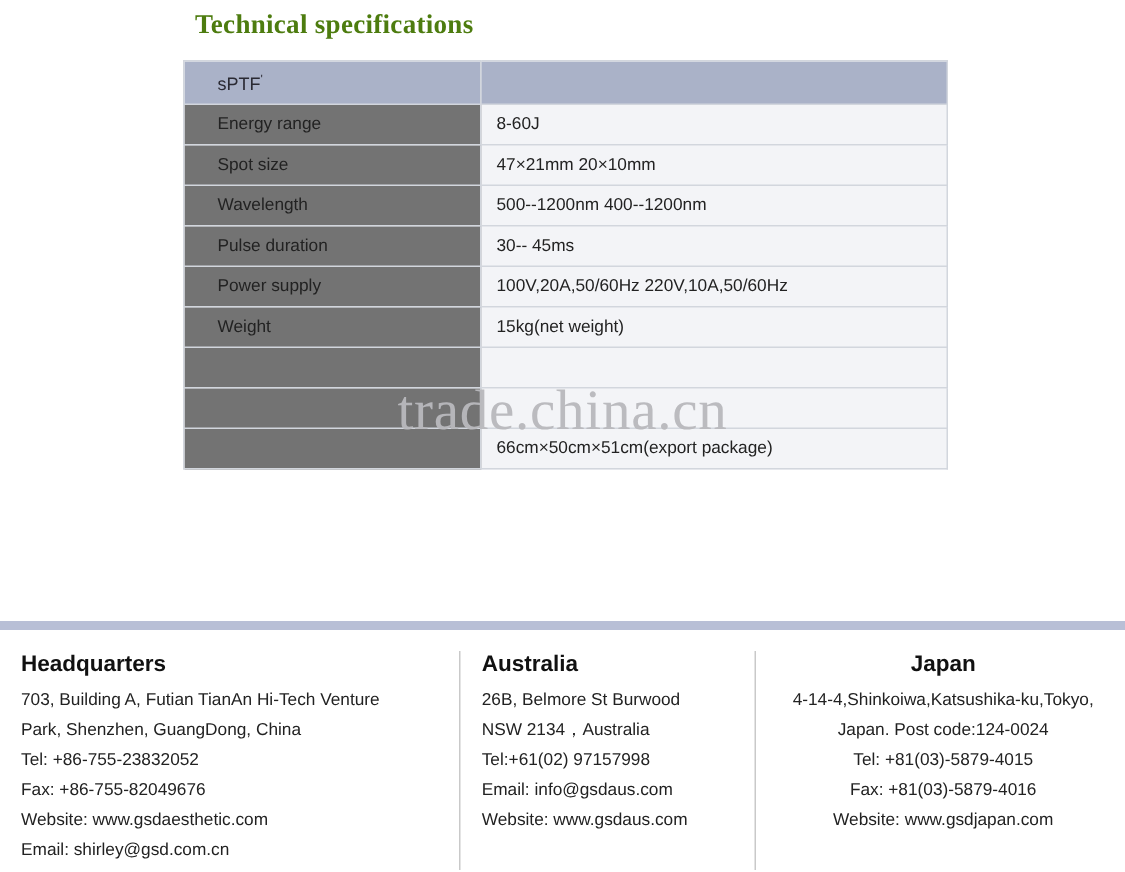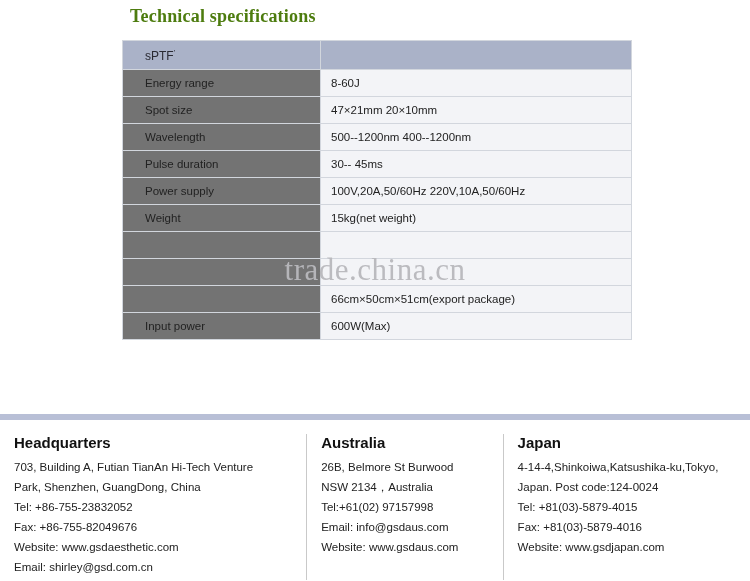--- a/index.html
+++ b/index.html
@@ -67,21 +67,21 @@
   .spec-table tr.tall td { height: 26px; }
 
   
   .watermark {
     position: absolute;
     left: 0;
     top: 252px;
     width: 750px;
     text-align: center;
     font-family: "Liberation Serif", serif;
-    font-size: 31px;
+    font-size: 38px;
     color: #b9b9bd;
     letter-spacing: 0.5px;
     opacity: 0.95;
     pointer-events: none;
   }
 
   
   .footer {
     position: absolute;
     left: 0;
@@ -95,21 +95,21 @@
   .footer-inner {
     display: flex;
     padding: 14px 0 15px 0;
   }
   .fcol {
     box-sizing: border-box;
     padding: 0 10px 0 14px;
   }
   .fcol.c1 { width: 312px; }
   .fcol.c2 { width: 200px; border-left: 1px solid #c9c9c9; }
-  .fcol.c3 { width: 252px; border-left: 1px solid #c9c9c9; }
+  .fcol.c3 { width: 252px; border-left: 1px solid #c9c9c9; text-align: center; }
   .fcol h3 {
     margin: 0 0 9px 0;
     font-size: 15px;
     font-weight: bold;
     color: #111;
   }
   .fcol p {
     margin: 0 0 5px 0;
     font-size: 11.5px;
     color: #222;
@@ -155,24 +155,20 @@
       <td></td>
       <td></td>
     </tr>
     <tr class="tall">
       <td></td>
       <td></td>
     </tr>
     <tr>
       <td></td>
       <td>66cm×50cm×51cm(export package)</td>
-    </tr>
-    <tr>
-      <td>Input power</td>
-      <td>600W(Max)</td>
     </tr>
   </tbody>
 </table>
 
 <div class="watermark">trade.china.cn</div>
 
 <div class="footer">
   <div class="footer-inner">
     <div class="fcol c1">
       <h3>Headquarters</h3>

